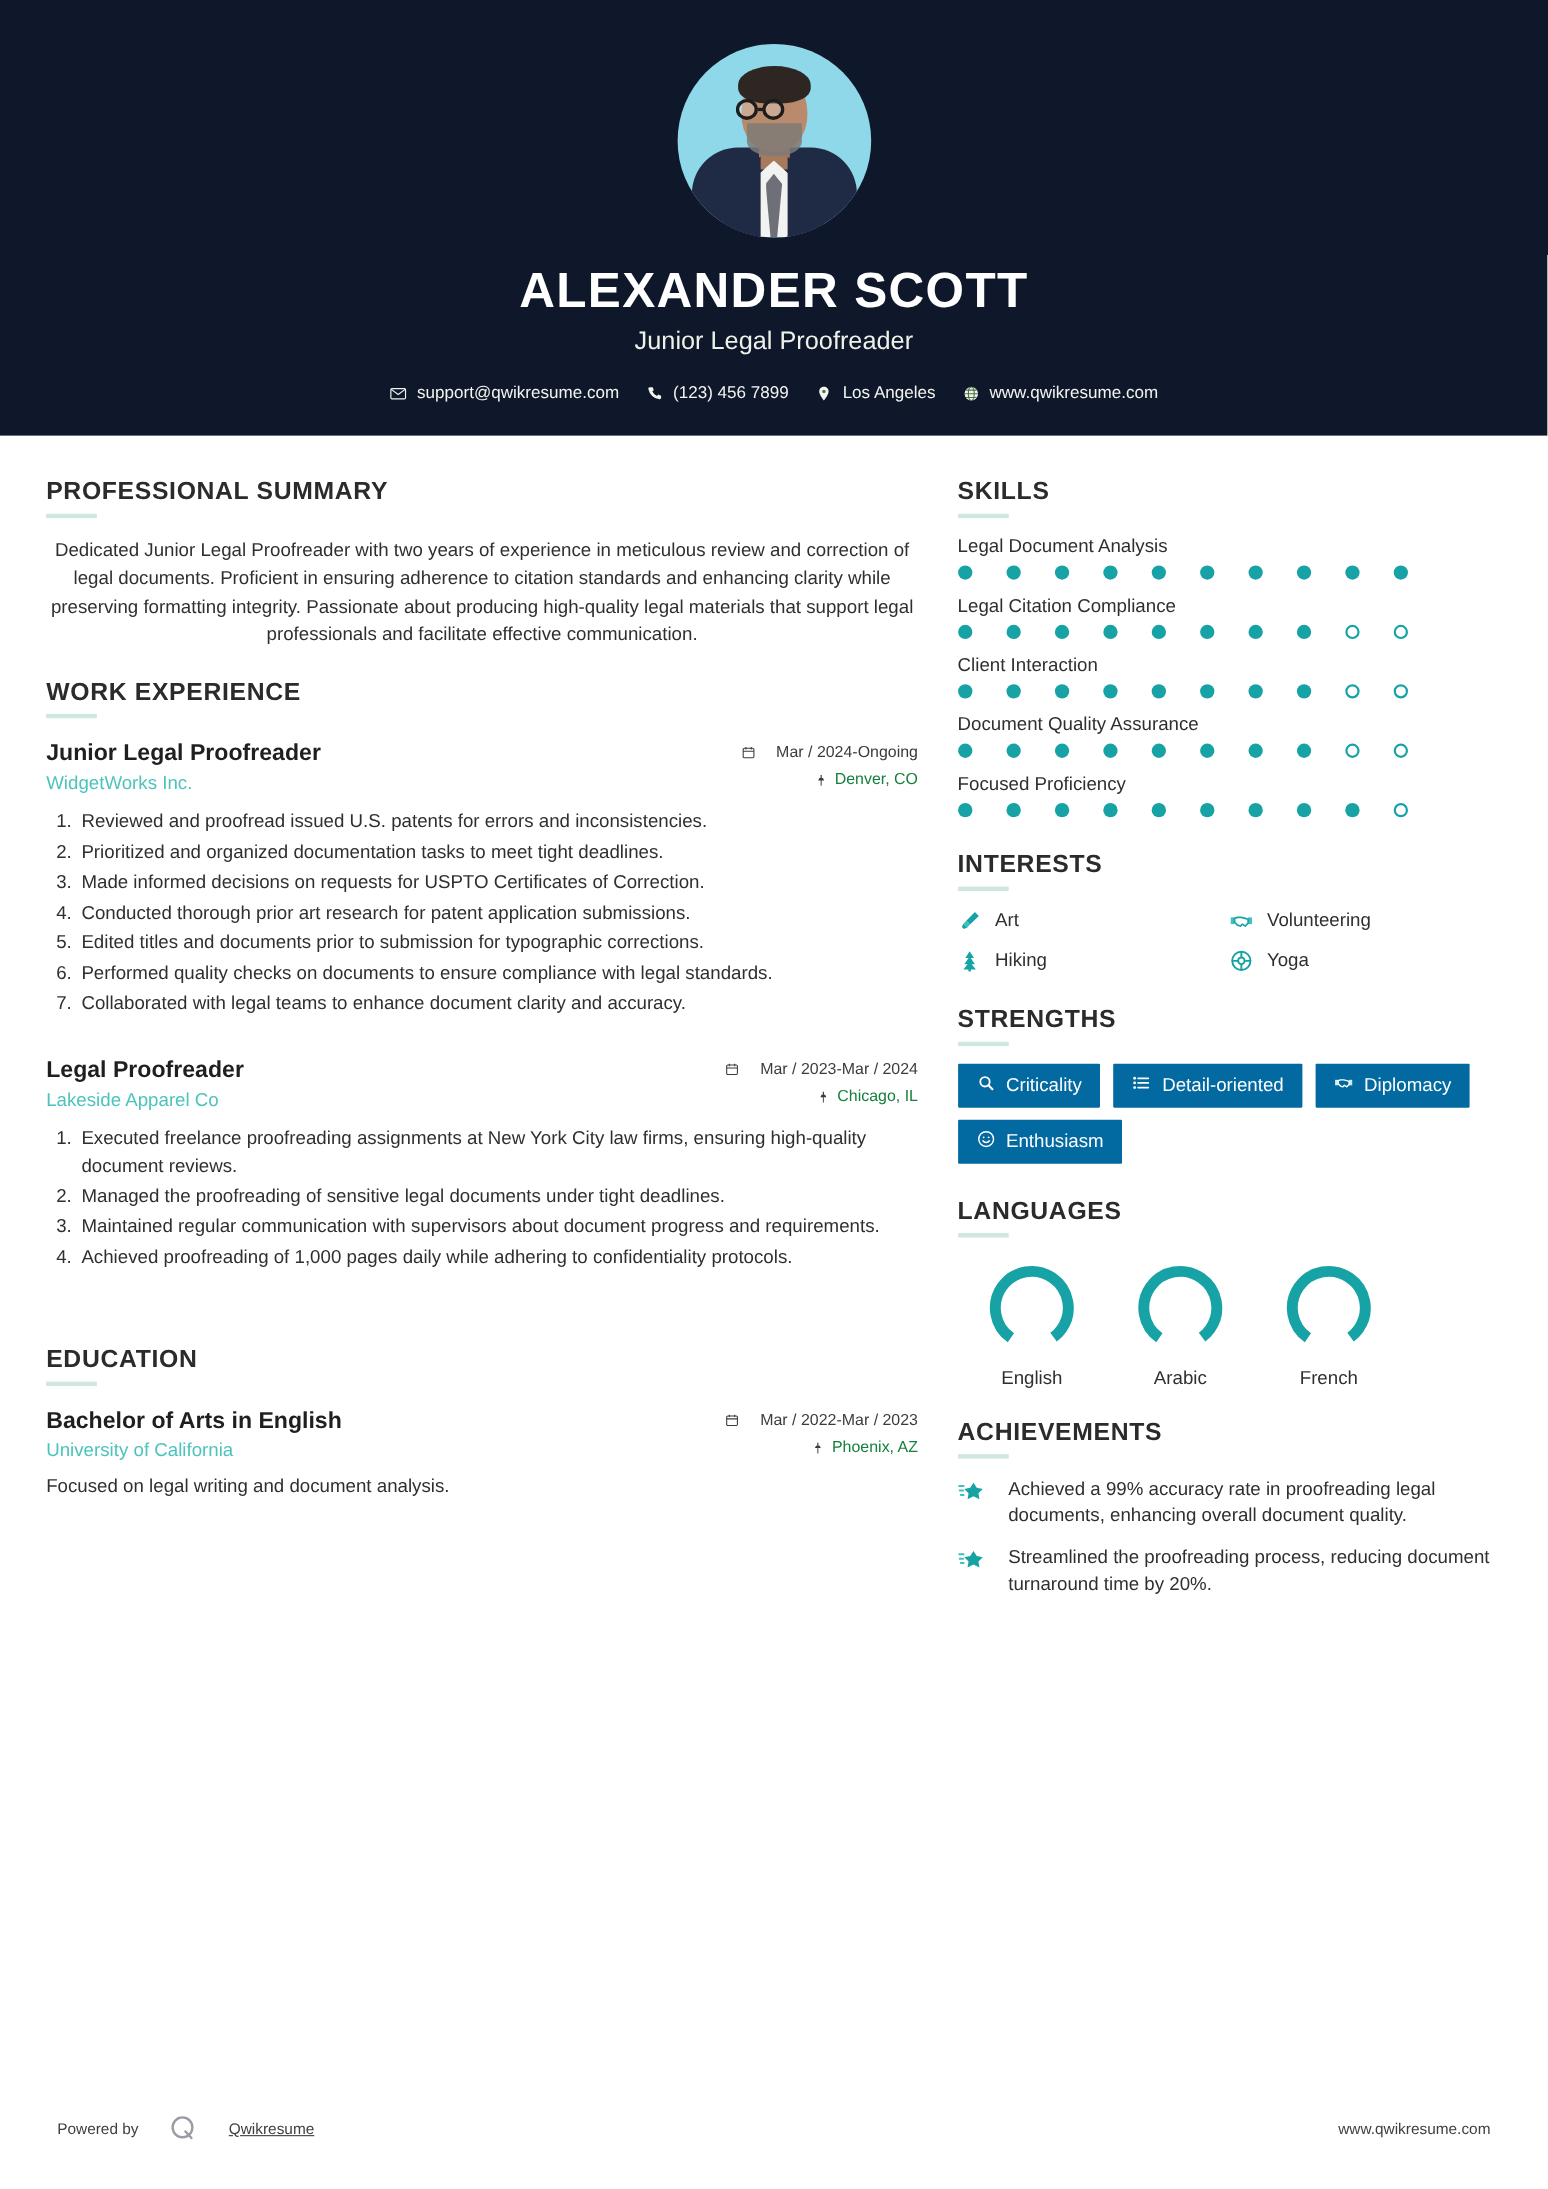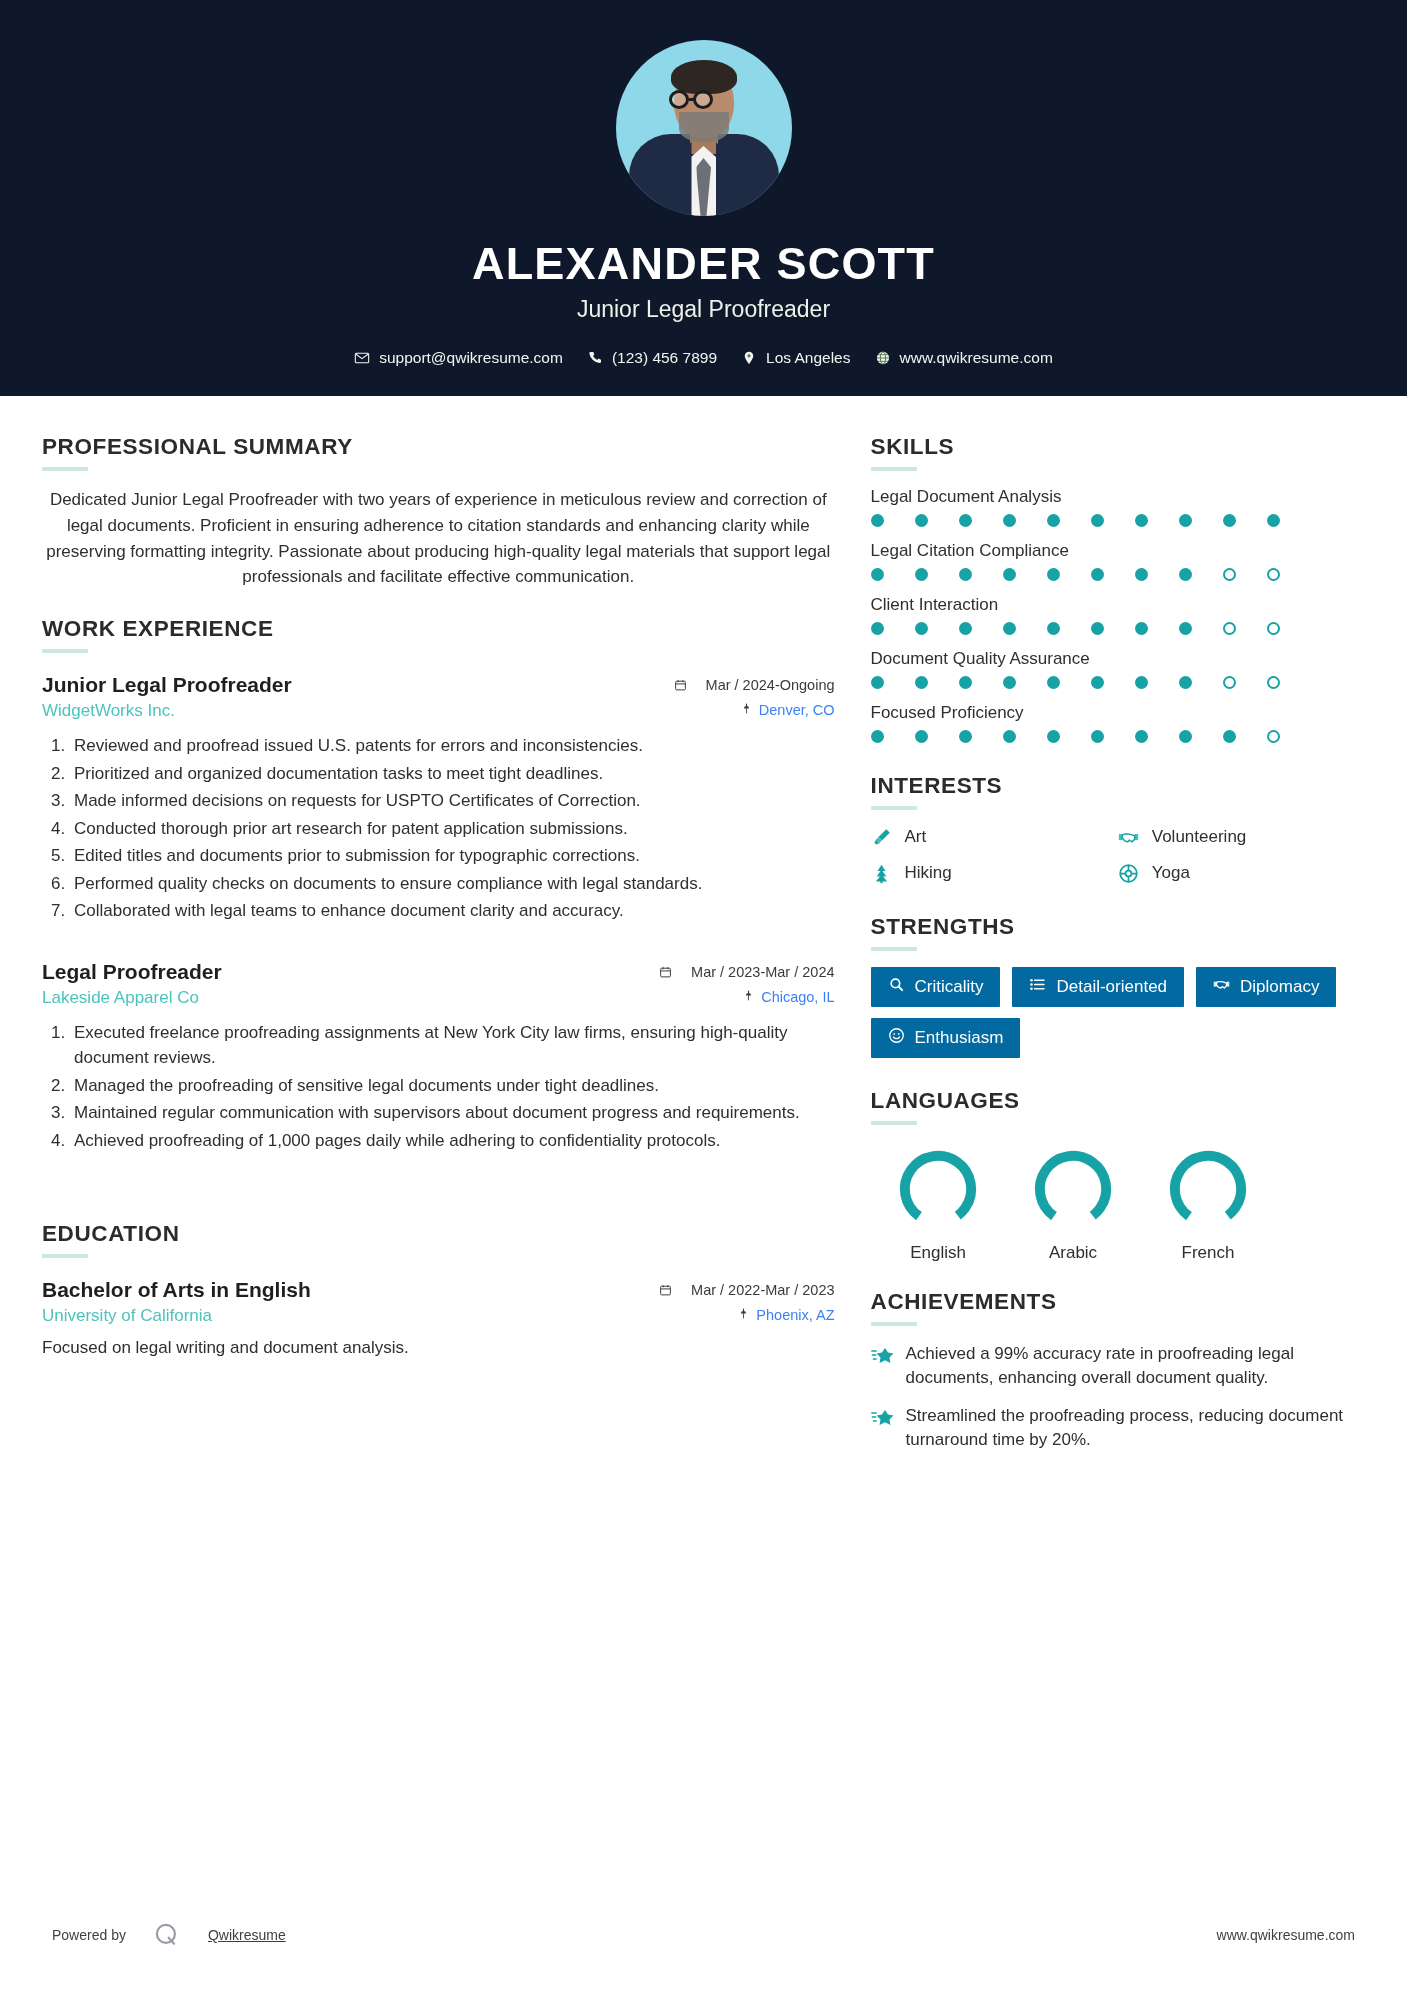--- a/index.html
+++ b/index.html
@@ -101,21 +101,21 @@
     text-align: center;
   }
 
   
   .entry { margin-top: 20px; }
   .entry-head { display: flex; justify-content: space-between; align-items: baseline; }
   .entry-role { font-size: 21px; font-weight: 600; color: #1f1f1f; }
   .entry-date { font-size: 14.5px; color: #3b3b3b; display:flex; align-items:center; gap:19px; white-space: nowrap; }
   .entry-sub { display: flex; justify-content: space-between; align-items: baseline; margin-top: 4px; }
   .entry-org { font-size: 17px; color: #4cc3bc; }
-  .entry-loc { font-size: 14.5px; color: #3b82f6; display:flex; align-items:flex-start; gap:6px; white-space: nowrap; }
+  .entry-loc { font-size: 14.5px; color: #15803d; display:flex; align-items:flex-end; gap:6px; white-space: nowrap; }
   .mini-ico { width: 13px; height: 14px; display:inline-block; }
   .mini-ico svg { width: 13px; height: 14px; }
 
   .bullets { margin: 12px 0 0 0; padding-left: 28px; }
   .bullets li { font-size: 17px; line-height: 1.5; margin-bottom: 2px; color: #2f2f2f; padding-left: 4px; }
   .edu-note { font-size: 17px; line-height:1.5; margin-top: 9px; color:#2f2f2f; }
 
   
   .skill-row { margin-bottom: 14px; }
   .skill-name { font-size: 17px; color: #2f2f2f; margin-bottom: 7px; }
@@ -145,21 +145,21 @@
   }
   .chip svg { width: 17px; height: 17px; }
 
   
   .langs { display: flex; gap: 0; }
   .lang { width: 135px; text-align: center; }
   .lang-ring { width: 84px; height: 84px; margin: 6px auto 0 auto; }
   .lang-label { font-size: 17px; margin-top: 12px; color:#2f2f2f; }
 
   
-  .ach { display: flex; gap: 11px; margin-bottom: 14px; align-items: flex-start; }
+  .ach { display: flex; gap: 22px; margin-bottom: 14px; align-items: flex-start; }
   .ach-ico { width: 24px; height: 24px; flex: none; margin-top: 3px; }
   .ach-ico svg { width: 24px; height: 24px; }
   .ach-text { font-size: 17px; line-height: 1.42; color:#2f2f2f; }
 
   
   .footer {
     position: absolute;
     left: 0; bottom: 0;
     width: 100%;
     height: 110px;

